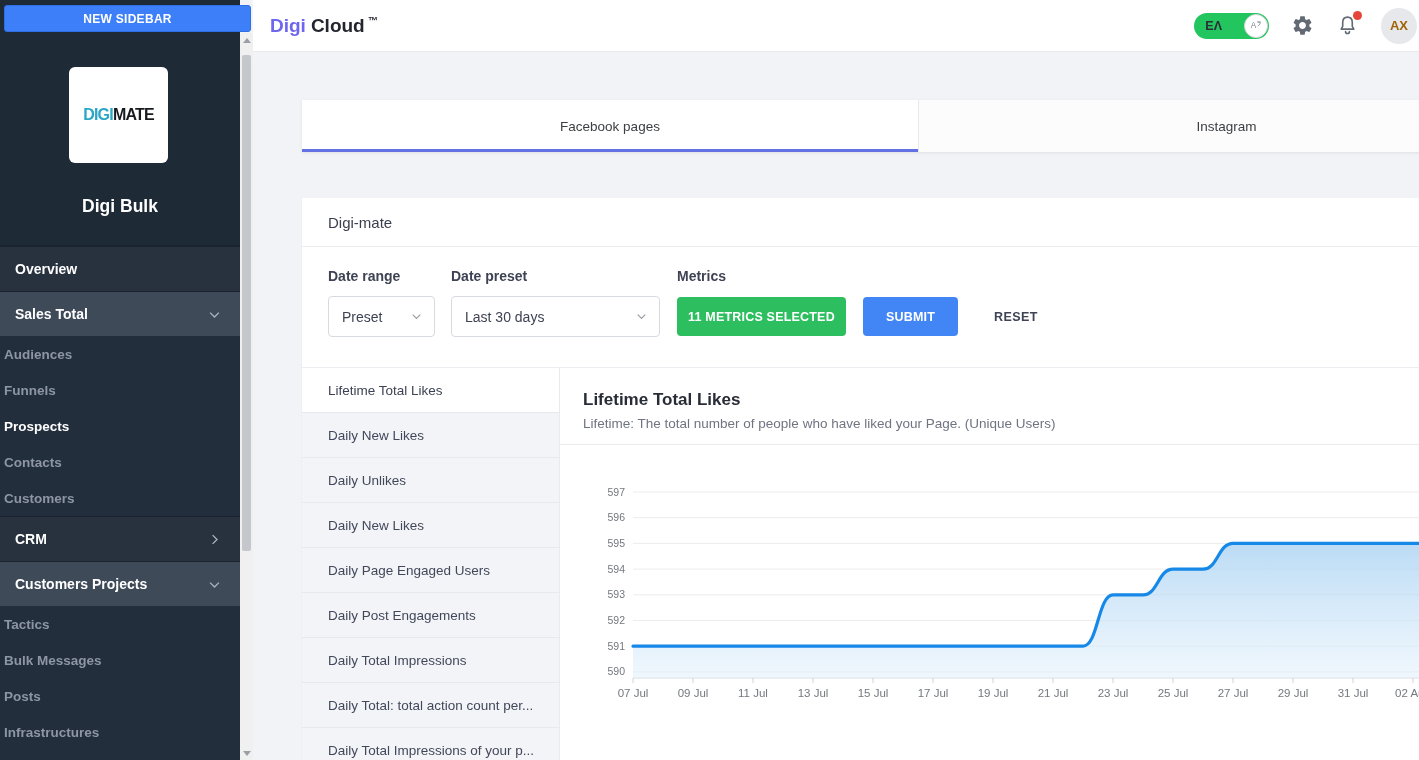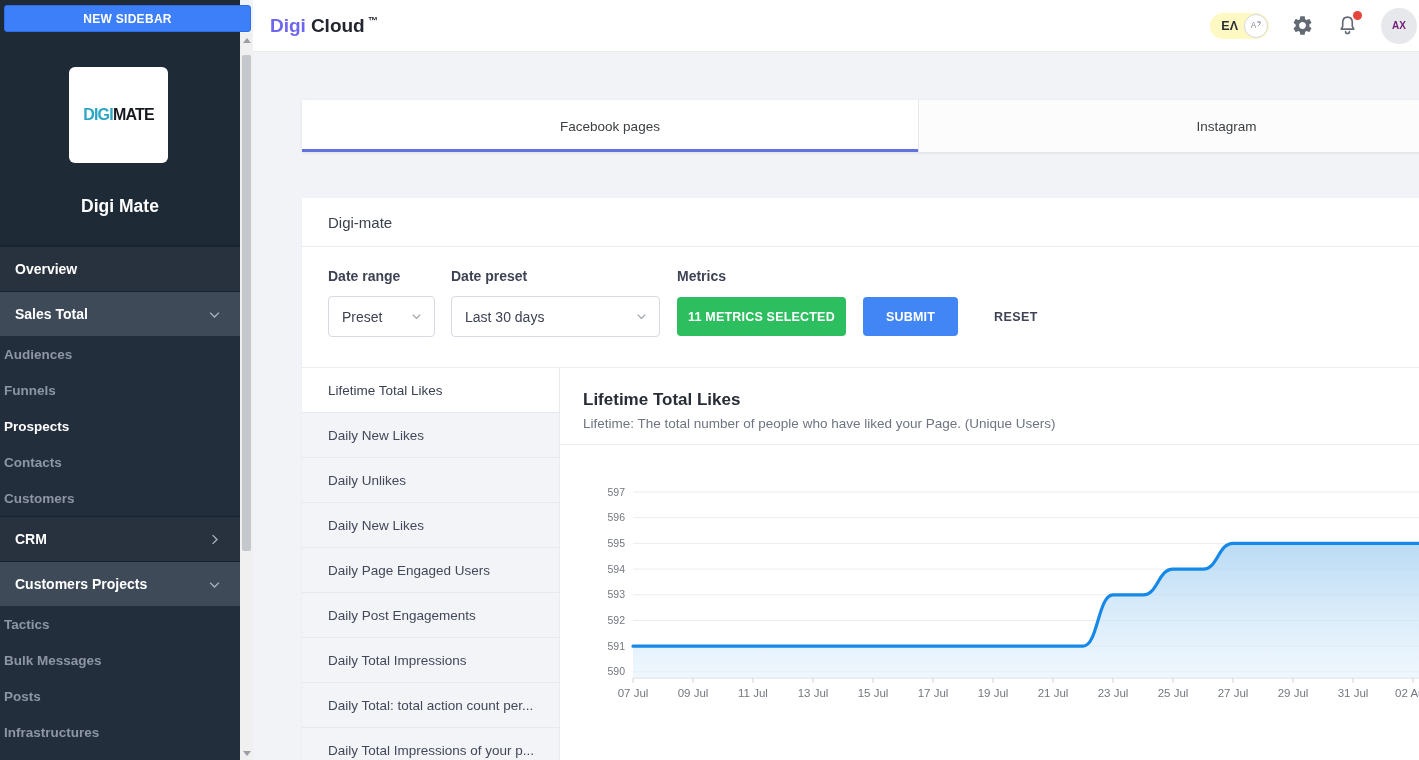--- a/index.html
+++ b/index.html
@@ -52,33 +52,33 @@
   .topbar {
     height:52px; background:#fff; border-bottom:1px solid #e8eaee;
     display:flex; align-items:center; padding:0 2px 0 17px;
   }
   .brand { font-size:19px; font-weight:600; }
   .brand .bp { color:#6e66ee; }
   .brand .bs { color:#23252f; margin-left:5px; }
   .brand .tm { font-size:10px; color:#23252f; vertical-align:8px; margin-left:3px; }
   .top-icons { margin-left:auto; display:flex; align-items:center; gap:22px; }
   .lang-pill {
-    height:26px; background:#fef9c3; border-radius:14px; display:flex; align-items:center;
-    padding:0 1px 0 11px; gap:6px; cursor:pointer;
+    height:26px; background:#22c55e; border-radius:14px; display:flex; align-items:center;
+    padding:0 1px 0 11px; gap:22px; cursor:pointer;
   }
   .lang-pill .lang { font-size:12.5px; font-weight:600; color:#2a2e35; }
   .lang-circle {
     width:24px; height:24px; border-radius:50%; background:#fff; border:1px solid #d5d8dc;
     display:flex; align-items:center; justify-content:center; color:#80868d;
   }
   .icon-btn { position:relative; display:flex; align-items:center; justify-content:center; cursor:pointer; }
   .red-dot { position:absolute; top:-3px; right:-3px; width:9px; height:9px; border-radius:50%; background:#e5453a; }
   .avatar {
-    width:36px; height:36px; border-radius:50%; background:#e6e8eb; color:#701a75;
-    font-size:10px; font-weight:600; display:flex; align-items:center; justify-content:center; cursor:pointer;
+    width:36px; height:36px; border-radius:50%; background:#e6e8eb; color:#a16207;
+    font-size:13px; font-weight:600; display:flex; align-items:center; justify-content:center; cursor:pointer;
   }
   
   .tabs {
     margin:48px 0 0 49px; width:1232px; height:52px; background:#fff; display:flex;
     box-shadow:0 1px 3px rgba(60,64,67,.10); position:relative;
   }
   .tab {
     width:616px; display:flex; align-items:center; justify-content:center;
     font-size:13.5px; color:#3c4043; cursor:pointer; position:relative; background:#fcfcfd;
   }
@@ -126,21 +126,21 @@
 
 <div class="new-sidebar-btn">NEW SIDEBAR</div>
 
 <aside class="sidebar">
   <div class="side-logo">
     <div class="logo-box">
       <div class="logo-text">
         <span class="lp">DIGI</span><span class="ls">MATE</span>
       </div>
     </div>
-    <div class="app-name">Digi Mate</div>
+    <div class="app-name">Digi Bulk</div>
   </div>
   <nav>
       <div class="nav-section">
         <span>Overview</span>
       </div>
       <div class="nav-section expanded">
         <span>Sales Total</span>
         <span class="chev">
           <svg width="15" height="15" viewBox="0 0 24 24">
             <polyline points="5,9 12,16 19,9" fill="none" stroke="#aab3bf" stroke-width="2.2"></polyline>

